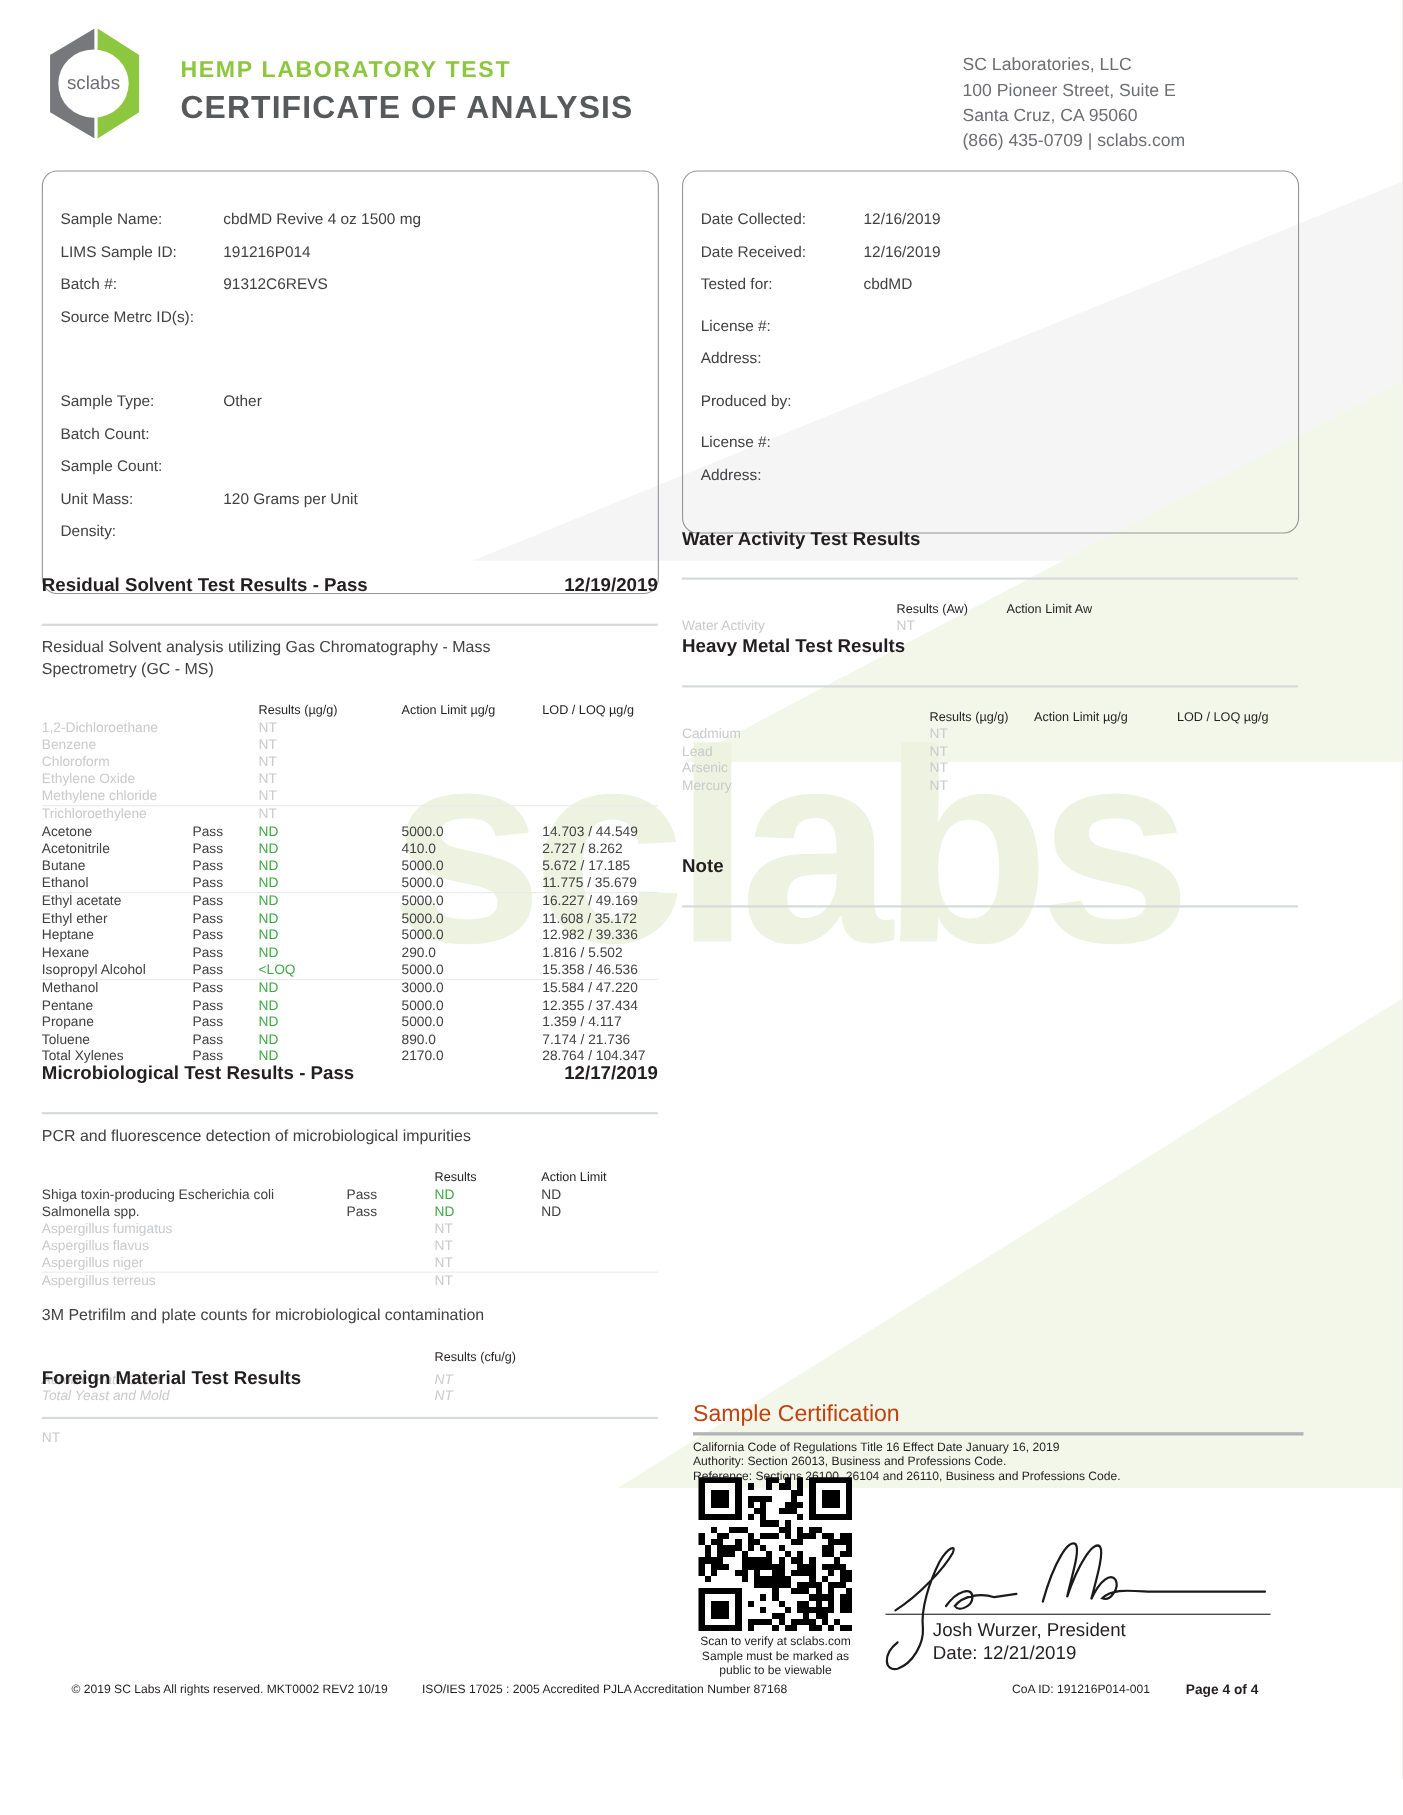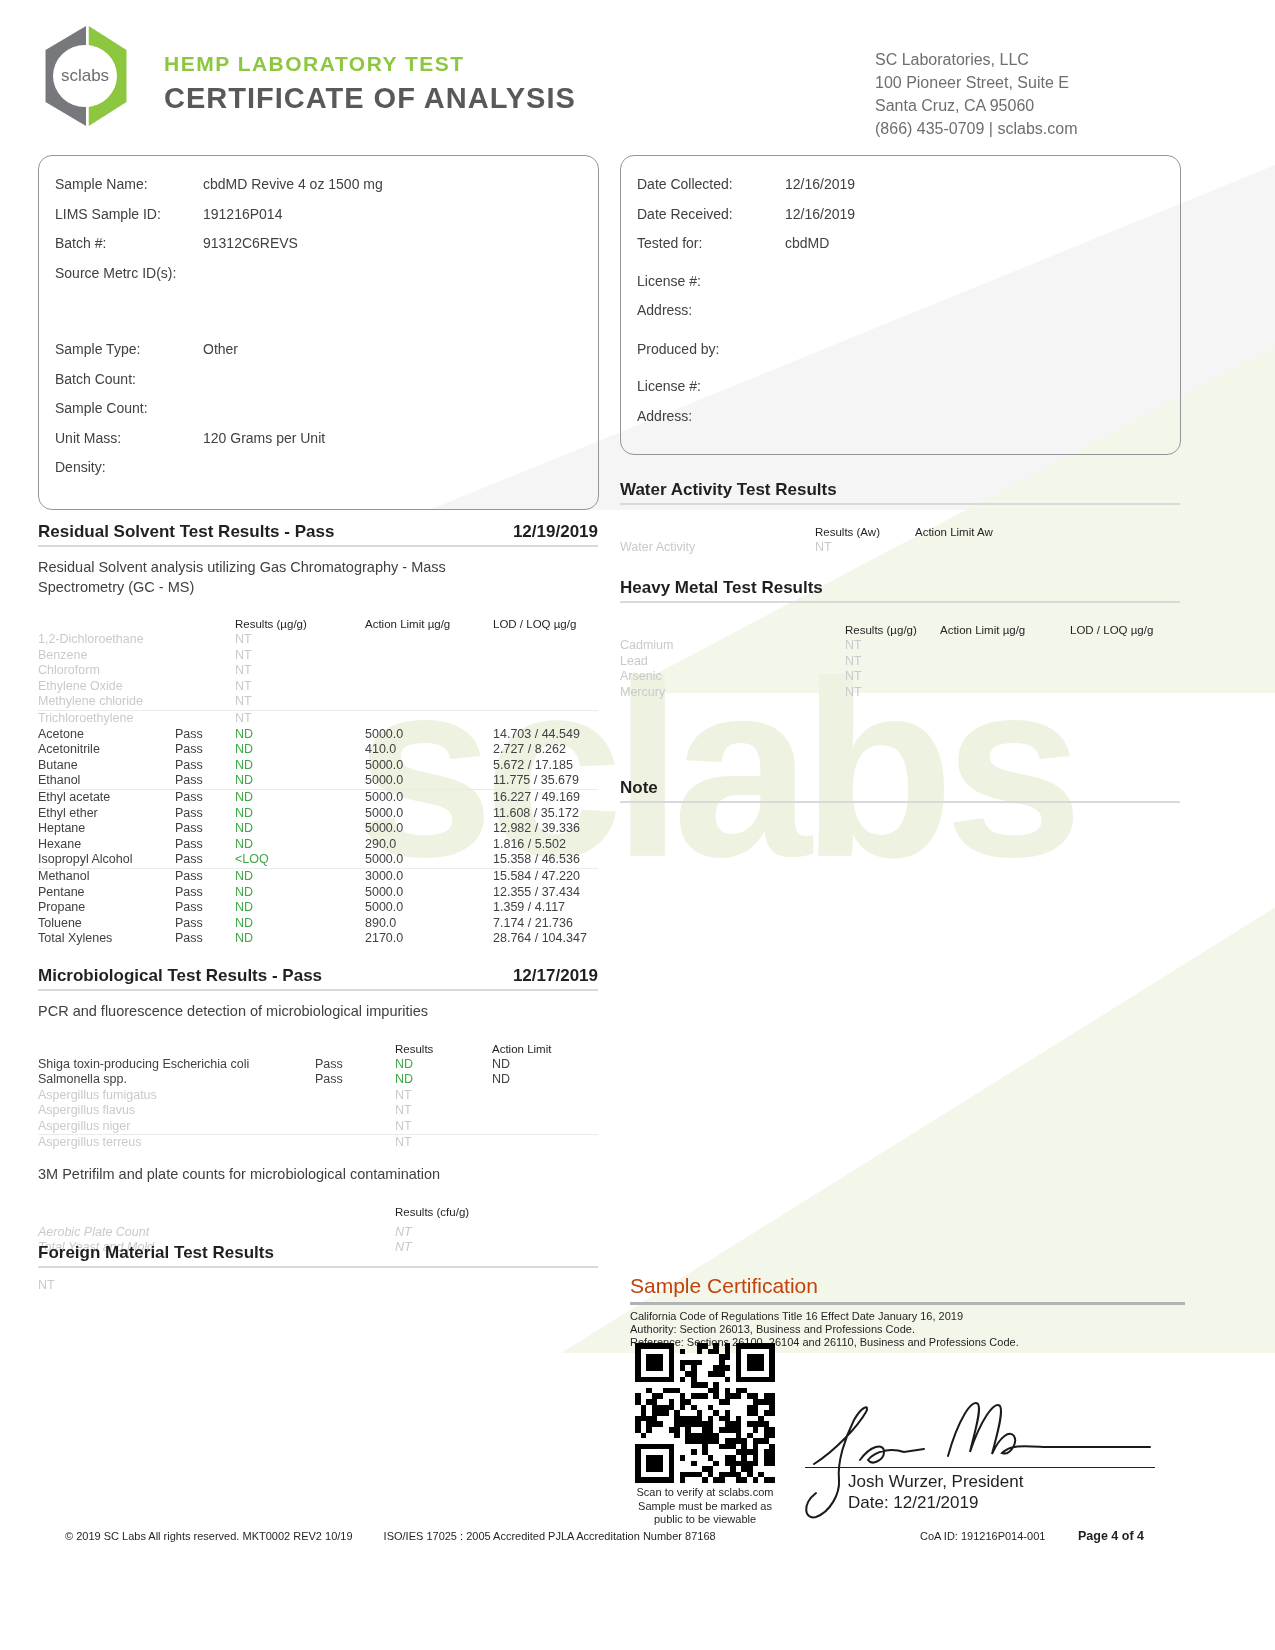--- a/index.html
+++ b/index.html
@@ -25,33 +25,33 @@
      clip-path:polygon(53% 0%,94% 24%,94% 76%,53% 100%);}
   .logo-circle{position:absolute;left:13px;top:19px;width:64px;height:62px;background:#fff;
      border-radius:50%;display:flex;align-items:center;justify-content:center;
      font-size:17px;color:#6d6e71;letter-spacing:0;}
   .title-block{position:absolute;left:164px;top:52px;}
   .title1{font-size:21px;font-weight:bold;color:#8dc63f;letter-spacing:1.5px;}
   .title2{font-size:29px;font-weight:bold;color:#58595b;letter-spacing:1px;margin-top:6px;}
   .lab-block{position:absolute;left:875px;top:48px;font-size:16px;line-height:23px;color:#6d6e71;}
 
   
-  .ibox{position:absolute;border:1.5px solid #939598;border-radius:14px;padding:14px 16px;background:transparent;}
+  .ibox{position:absolute;border:1.5px solid #939598;border-radius:14px;padding:29px 16px;background:transparent;}
   .box-sample{left:38px;top:155px;width:527px;height:325px;}
   .box-dates{left:620px;top:155px;width:527px;height:270px;}
   .box-row{display:grid;grid-template-columns:148px 1fr;font-size:14px;line-height:29.5px;color:#414042;}
   .box-sample .box-row:nth-of-type(5){margin-top:47px;}
   .box-dates .box-row:nth-of-type(4){margin-top:8px;}
   .box-dates .box-row:nth-of-type(6){margin-top:9px;}
   .box-dates .box-row:nth-of-type(7){margin-top:8px;}
 
   
   .section{position:absolute;width:560px;}
   .sec-head{display:flex;justify-content:space-between;align-items:flex-end;
-     font-size:17px;font-weight:bold;color:#231f20;padding-bottom:3px;border-bottom:2px solid #d8d9da;}
+     font-size:17px;font-weight:bold;color:#231f20;padding-bottom:25px;border-bottom:2px solid #d8d9da;}
   .method{margin-top:11px;font-size:14.5px;line-height:19.5px;color:#414042;max-width:462px;}
 
   .thead,.trow{display:grid;}
   .solv .thead,.solv .trow{grid-template-columns:137px 60px 130px 128px 1fr;}
   .micro1 .thead,.micro1 .trow{grid-template-columns:277px 80px 97px 1fr;}
   .micro2 .thead,.micro2 .trow{grid-template-columns:357px 1fr;}
   .water .thead,.water .trow{grid-template-columns:195px 100px 1fr;}
   .heavy .thead,.heavy .trow{grid-template-columns:225px 95px 130px 1fr;}
   .thead{font-size:11.5px;font-weight:normal;color:#231f20;margin-top:20px;line-height:15px;}
   .trow{font-size:12.5px;line-height:15.6px;color:#414042;}

